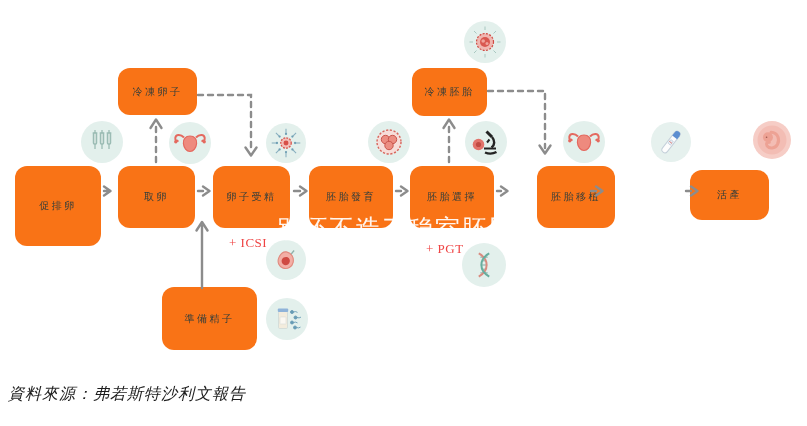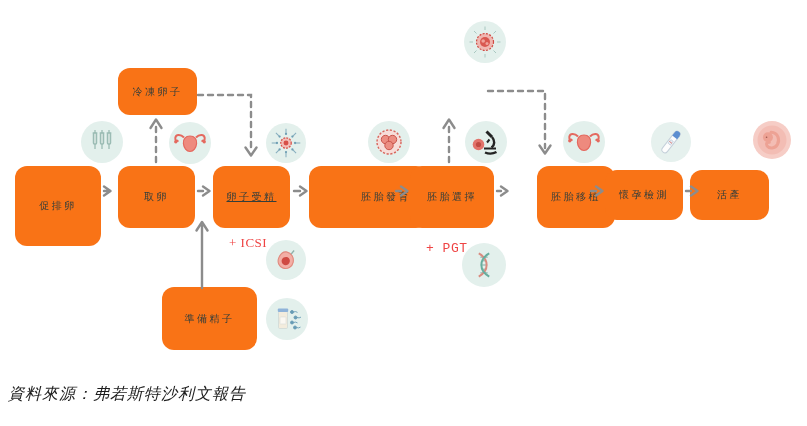--- a/index.html
+++ b/index.html
@@ -44,48 +44,48 @@
       <path d="M488 91 L545 91 L545 148"></path>
     </g>
   </svg>
 
   <div class="box" style="left:15px;top:166px;width:86px;height:80px;">
       <span>促排卵</span>
     </div>
   <div class="box" style="left:118px;top:166px;width:77px;height:62px;">
       <span>取卵</span>
     </div>
-  <div class="box" style="left:213px;top:166px;width:77px;height:62px;text-decoration:underline;">
+  <div class="box" style="left:213px;top:166px;width:77px;height:62px;">
       <span>卵子受精</span>
     </div>
-  <div class="box" style="left:309px;top:166px;width:84px;height:62px;padding-left:35px;">
+  <div class="box" style="left:309px;top:166px;width:84px;height:62px;">
       <span>胚胎發育</span>
     </div>
   <div class="box" style="left:410px;top:166px;width:84px;height:62px;text-align:right;">
       <span>胚胎選擇</span>
     </div>
   <div class="box" style="left:510px;top:166px;width:78px;height:62px;margin-left:27px;">
       <span>胚胎移植</span>
     </div>
-  <div class="box" style="left:605px;top:170px;width:78px;height:50px;">
-      <span>懷孕檢測</span>
-    </div>
   <div class="box" style="left:690px;top:170px;width:79px;height:50px;">
       <span>活產</span>
     </div>
 
   <div class="box" style="left:118px;top:68px;width:79px;height:47px;">
       <span>冷凍卵子</span>
     </div>
+  <div class="box" style="left:412px;top:68px;width:75px;height:48px;">
+      <span>冷凍胚胎</span>
+    </div>
   <div class="box" style="left:162px;top:287px;width:95px;height:63px;">
       <span>準備精子</span>
     </div>
 
   <div class="anno" style="left:229px;top:235px;">+ ICSI</div>
-  <div class="anno" style="left:426px;top:241px;font-family:Liberation Mono, monospace;">+ PGT</div>
+  <div class="anno" style="left:426px;top:241px;">+ PGT</div>
 
   <div class="icon" style="left:81px;top:121px;">
     <svg width="42" height="42" viewBox="0 0 42 42">
       <circle cx="21" cy="21" r="21" fill="#e3f0ec"></circle>
       <g stroke="#9bbcb4" stroke-width="1.3" fill="#cfe0db">
         <g transform="translate(-7,0)">
             <line x1="21" y1="9" x2="21" y2="12"></line>
             <line x1="18.6" y1="12" x2="23.4" y2="12"></line>
             <rect x="19.4" y="12" width="3.2" height="11" rx="1"></rect>
             <line x1="21" y1="23" x2="21" y2="28"></line>
@@ -259,15 +259,16 @@
           <line x1="19.5" y1="17" x2="22.5" y2="17"></line>
         <line x1="18" y1="21" x2="24" y2="21"></line>
           <line x1="19.5" y1="25" x2="22.5" y2="25"></line>
         <line x1="17.5" y1="28.5" x2="24.5" y2="28.5"></line>
       </g>
       <path d="M16 10 C26 15.5 26 26.5 16 32" fill="none" stroke="#d98b7f" stroke-width="1.9"></path>
       <path d="M26 10 C16 15.5 16 26.5 26 32" fill="none" stroke="#67ae9e" stroke-width="1.9"></path>
     </svg>
   </div>
 
+  <div class="watermark">别还不造了稳室胚胎</div>
   <div class="source">資料來源：弗若斯特沙利文報告</div>
 
 </div>
 
 </body></html>

